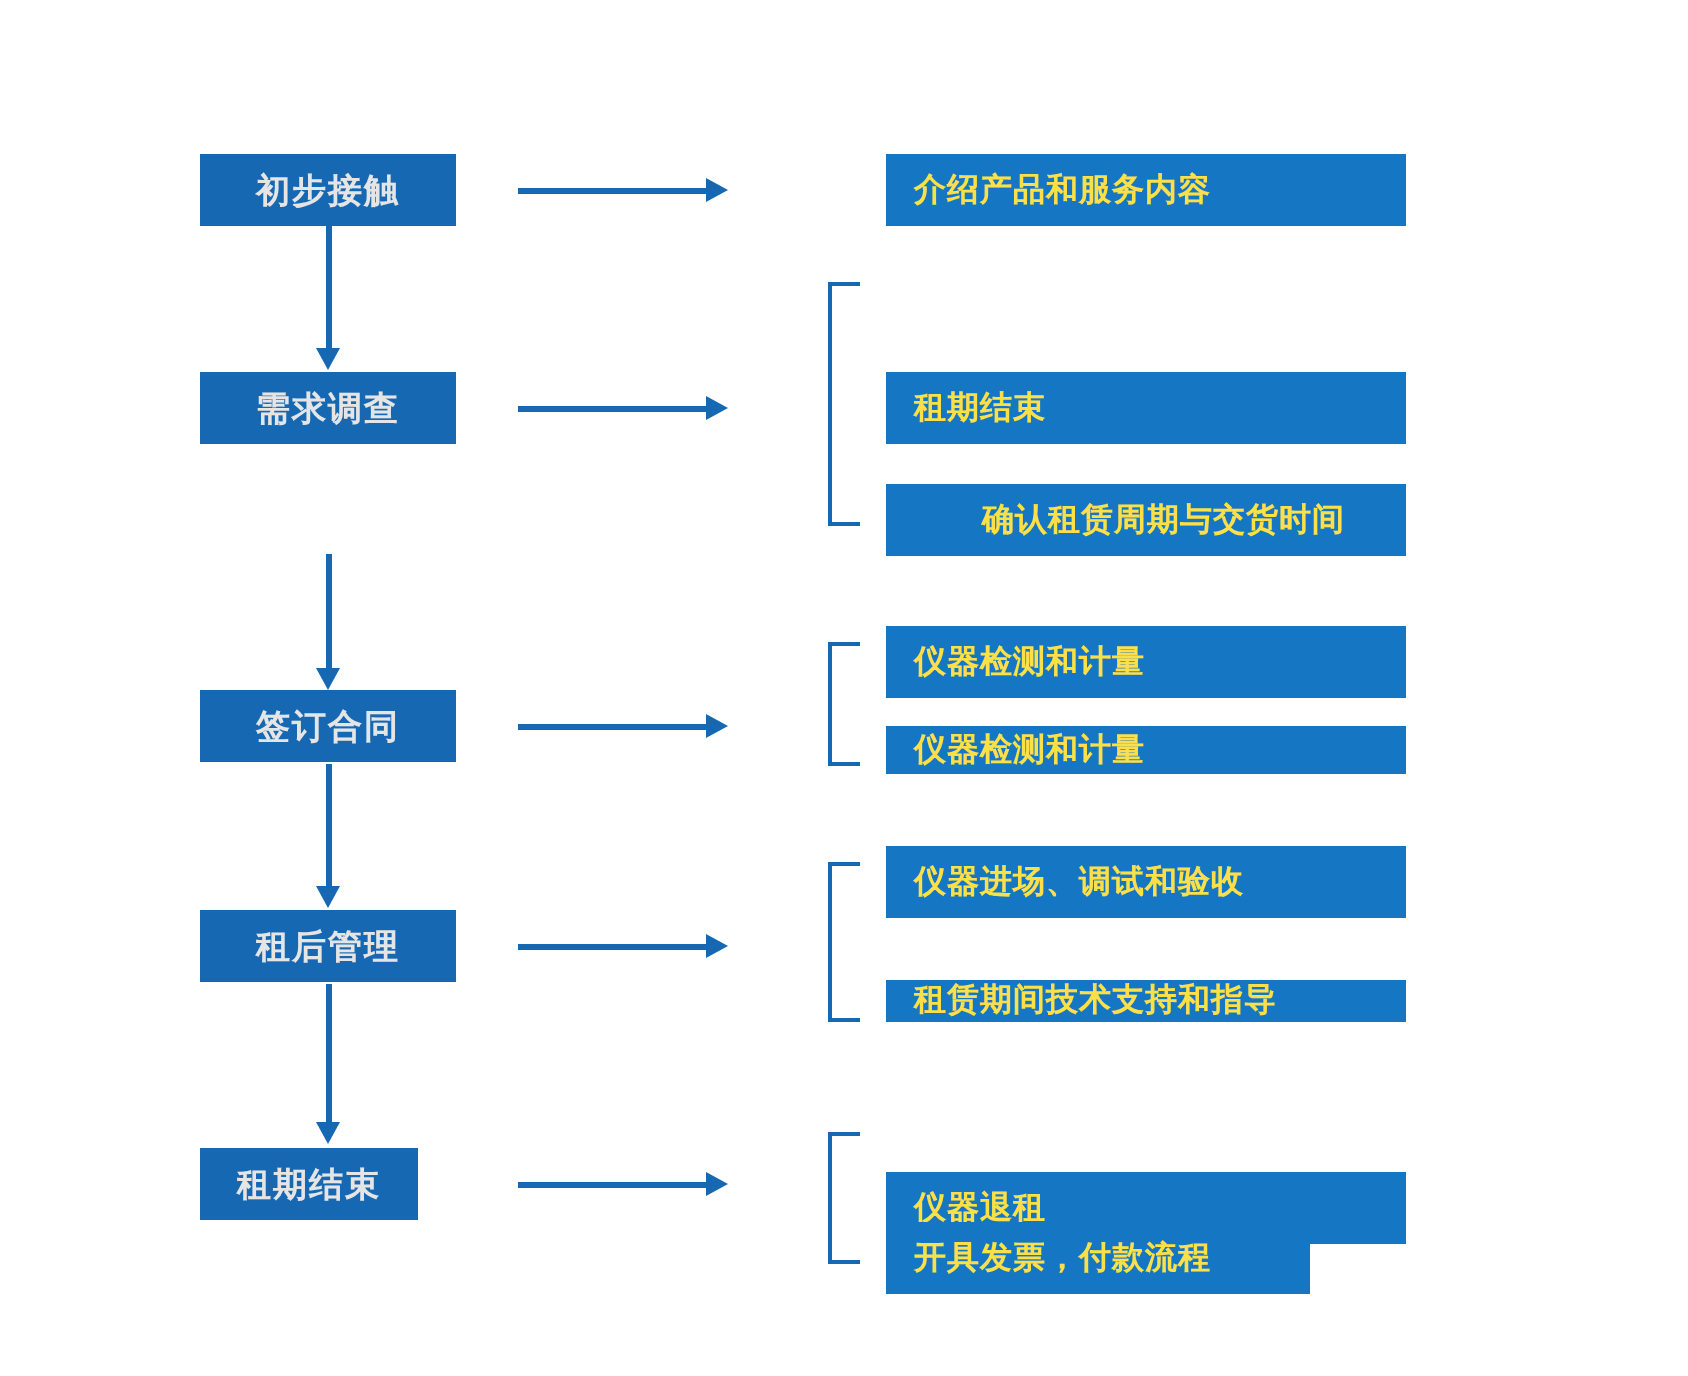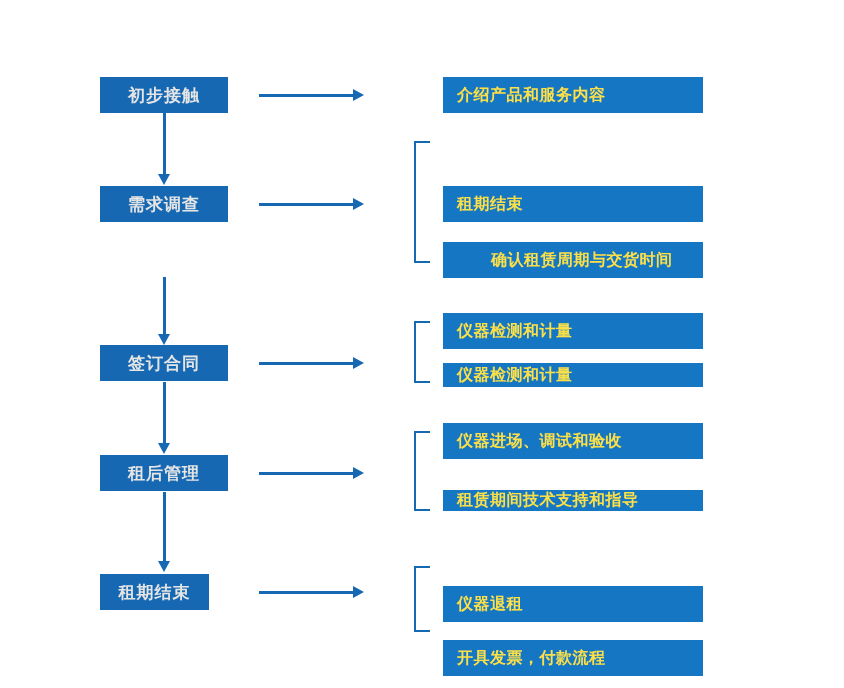--- a/index.html
+++ b/index.html
@@ -117,21 +117,21 @@
   <div class="stage-box" id="stage-4" style="left: 100px; top: 574px; width: 109px; height: 36px; background: rgb(22, 104, 179);">租期结束</div>
 
   <div class="detail-box" id="detail-0" style="left: 443px; top: 77px; width: 260px; height: 36px; background: rgb(21, 119, 196);">介绍产品和服务内容</div>
   <div class="detail-box" id="detail-2" style="left: 443px; top: 186px; width: 260px; height: 36px; background: rgb(21, 119, 196);">租期结束</div>
   <div class="detail-box" id="detail-3" style="left: 443px; top: 242px; width: 260px; height: 36px; background: rgb(21, 119, 196); padding-left: 48px;">确认租赁周期与交货时间</div>
   <div class="detail-box" id="detail-4" style="left: 443px; top: 313px; width: 260px; height: 36px; background: rgb(21, 119, 196);">仪器检测和计量</div>
   <div class="detail-box" id="detail-5" style="left: 443px; top: 363px; width: 260px; height: 24px; background: rgb(21, 119, 196);">仪器检测和计量</div>
   <div class="detail-box" id="detail-6" style="left: 443px; top: 423px; width: 260px; height: 36px; background: rgb(21, 119, 196);">仪器进场、调试和验收</div>
   <div class="detail-box" id="detail-7" style="left: 443px; top: 490px; width: 260px; height: 21px; background: rgb(21, 119, 196);">租赁期间技术支持和指导</div>
   <div class="detail-box" id="detail-8" style="left: 443px; top: 558px; width: 260px; height: 36px; background: rgb(21, 119, 196); margin-top: 28px;">仪器退租</div>
-  <div class="detail-box" id="detail-9" style="left: 443px; top: 640px; width: 260px; height: 36px; background: rgb(21, 119, 196);">开具发票，付款流程</div>
+  <div class="detail-box" id="detail-9" style="left: 443px; top: 611px; width: 212px; height: 36px; background: rgb(21, 119, 196);">开具发票，付款流程</div>
 
   <div class="h-arrow" id="harrow-0" style="left: 259px; top: 89px; width: 105px;">
       <span class="shaft" style="width: 95px;"></span>
       <span class="head" style="left: 94px;"></span>
     </div>
   <div class="h-arrow" id="harrow-1" style="left: 259px; top: 198px; width: 105px;">
       <span class="shaft" style="width: 95px;"></span>
       <span class="head" style="left: 94px;"></span>
     </div>
   <div class="h-arrow" id="harrow-2" style="left: 259px; top: 357px; width: 105px;">

